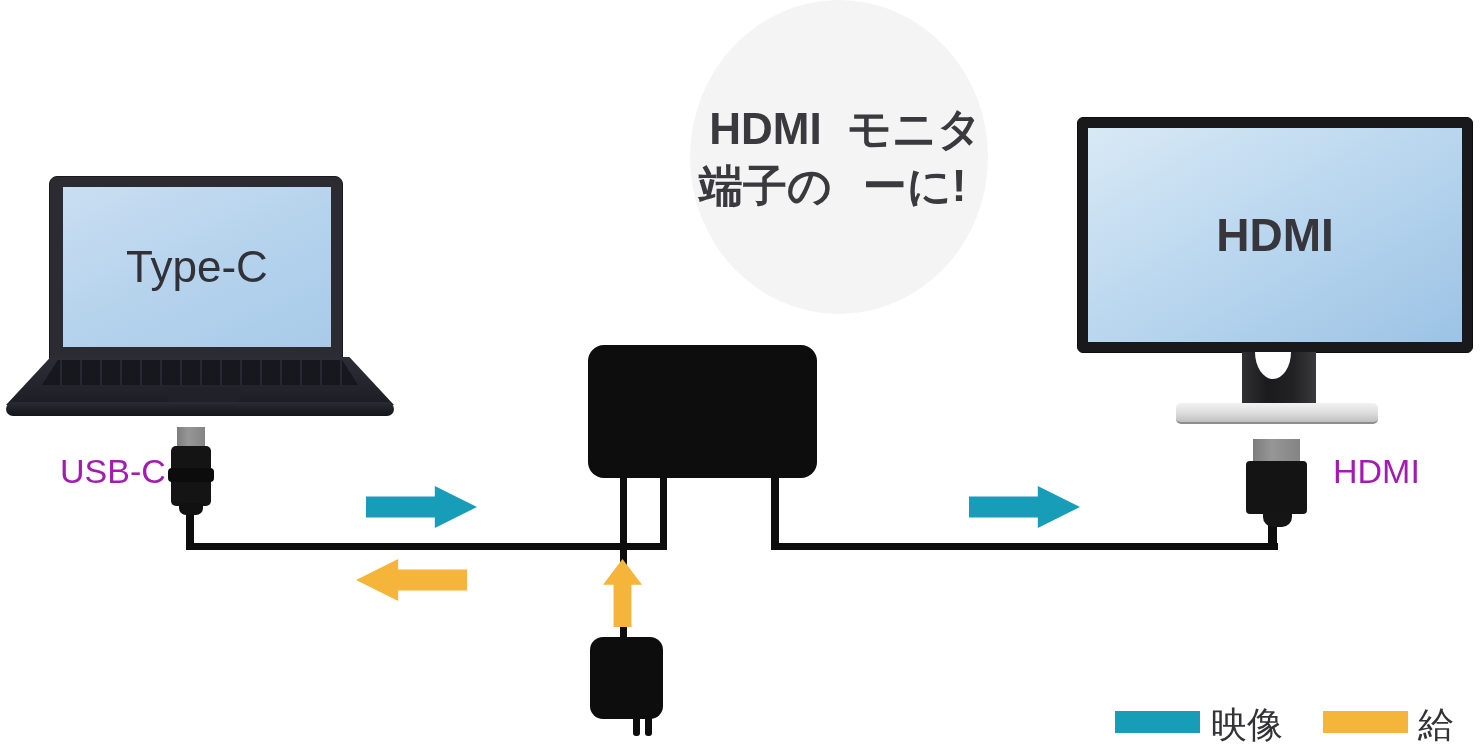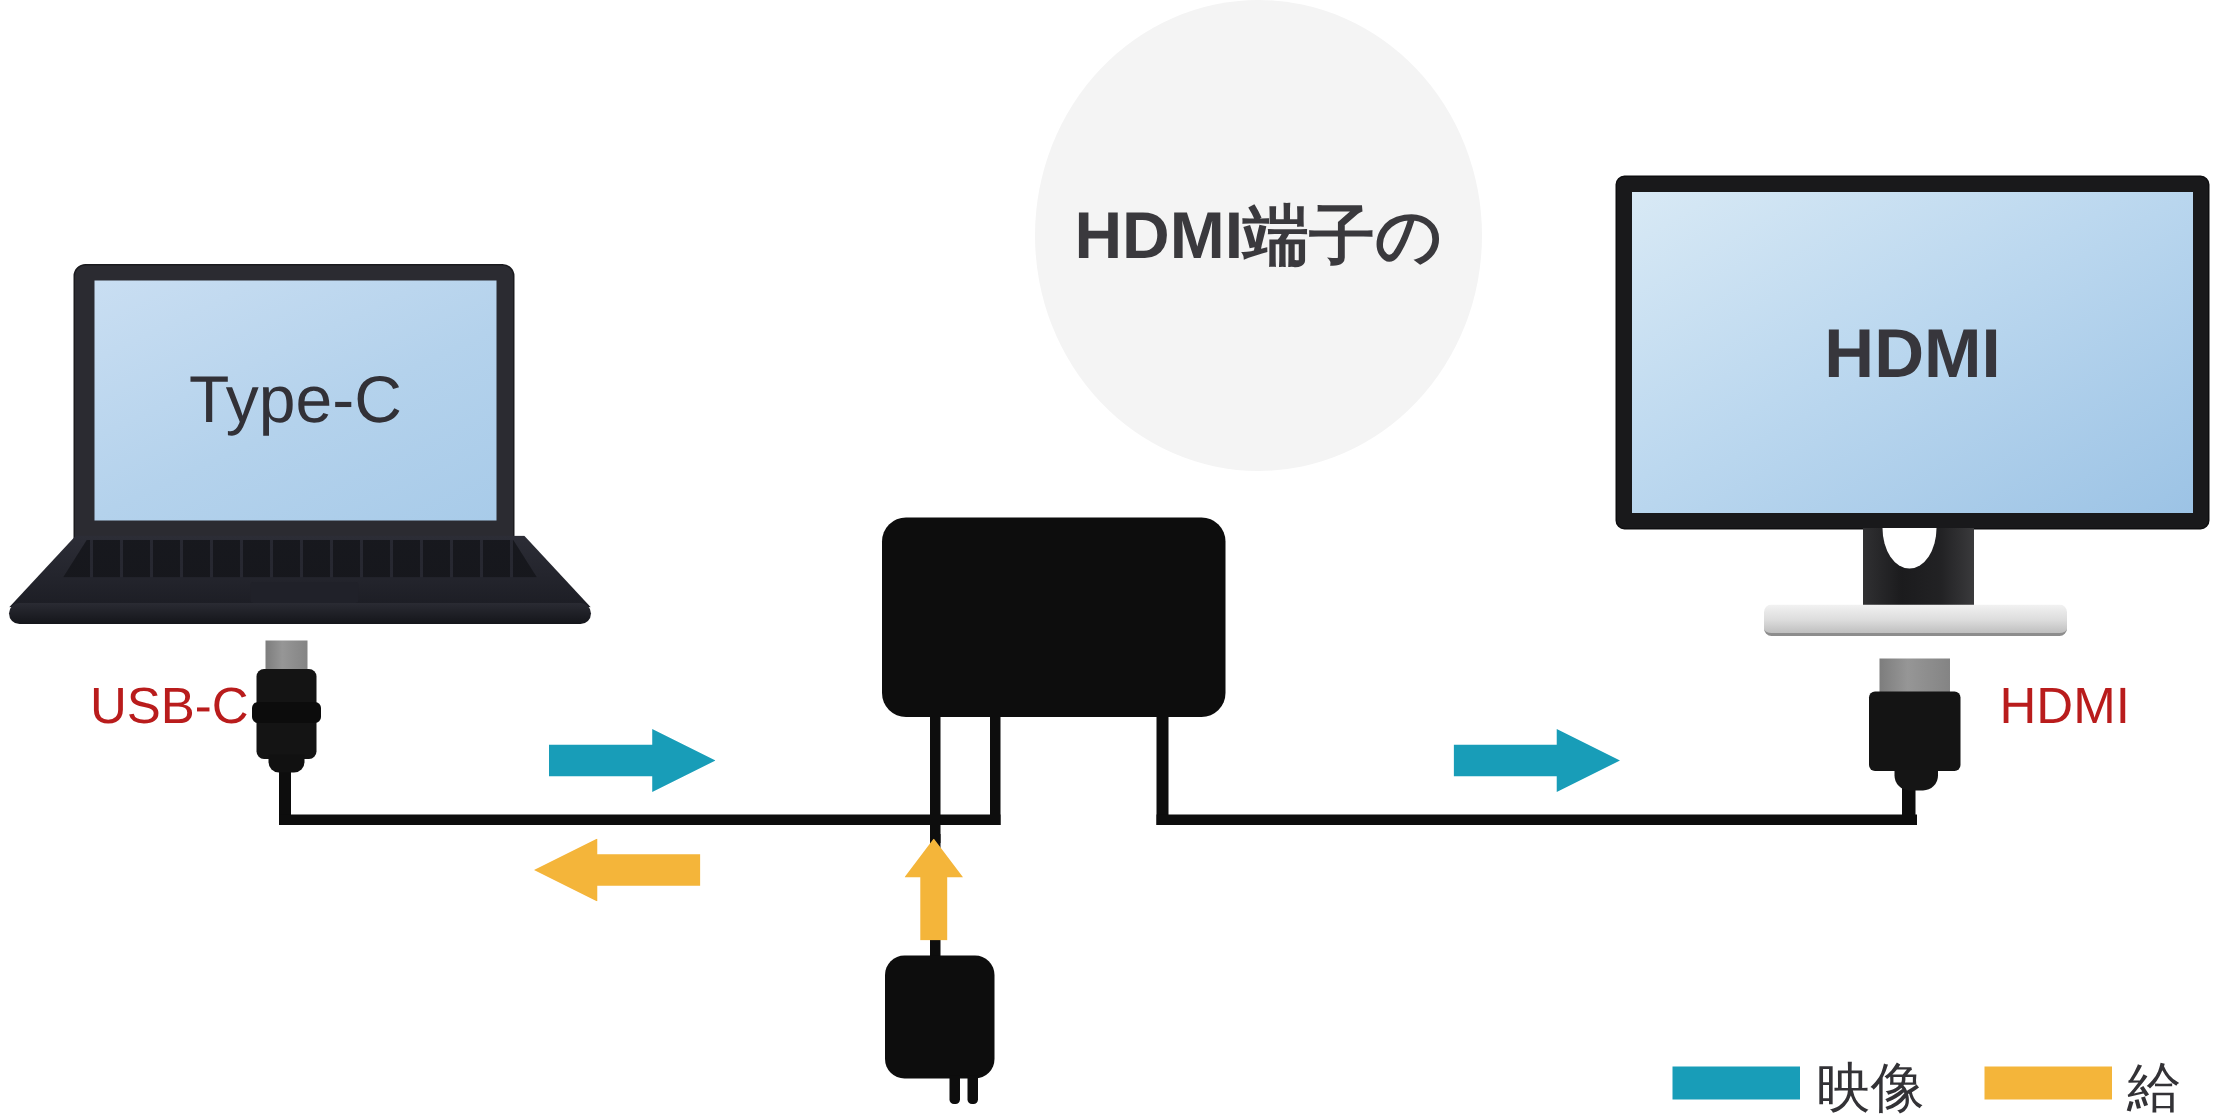--- a/index.html
+++ b/index.html
@@ -81,39 +81,40 @@
   .arrow.power{background:var(--power,#f4b53a);}
   .arrow-right{clip-path:polygon(100% 50%,62% 0,62% 25%,0 25%,0 75%,62% 75%,62% 100%);}
   .arrow-left {clip-path:polygon(0 50%,38% 0,38% 25%,100% 25%,100% 75%,38% 75%,38% 100%);}
   .arrow-up   {clip-path:polygon(50% 0,100% 38%,73% 38%,73% 100%,27% 100%,27% 38%,0 38%);}
   #arrow-video-1{left:366px;top:486px;width:111px;height:42px;}
   #arrow-video-2{left:969px;top:486px;width:111px;height:42px;}
   #arrow-power-1{left:356px;top:559px;width:111px;height:42px;}
   #arrow-power-2{left:603px;top:559px;width:39px;height:68px;}
 
   
-  .port-label{font-size:34px;color:#b91c1c;}
+  .port-label{font-size:34px;color:#a21caf;}
   #usbc-label{left:60px;top:452px;}
   #hdmi-label{left:1333px;top:452px;}
 
   
   .legend-swatch{top:711px;width:85px;height:22px;}
   #legend-video-swatch{left:1115px;background:var(--video,#189db8);}
   #legend-power-swatch{left:1323px;background:var(--power,#f4b53a);}
   .legend-label{top:701px;font-size:36px;color:#333236;}
   #legend-video-label{left:1211px;}
   #legend-power-label{left:1418px;}
 </style>
 </head>
 <body>
 
 <div id="stage">
 
   <div class="abs bubble" id="bubble-right">
     <div class="bubble-text">HDMI端子の</div>
+    <div class="bubble-text">モニターに!</div>
   </div>
 
   <div class="abs" id="laptop-screen-outer"></div>
   <div class="abs" id="laptop-screen">
     <span class="screen-label">Type-C</span>
   </div>
   <div class="abs" id="laptop-base"></div>
   <div class="abs" id="laptop-keys"></div>
   <div class="abs" id="laptop-trackpad"></div>
   <div class="abs" id="laptop-bottom"></div>

